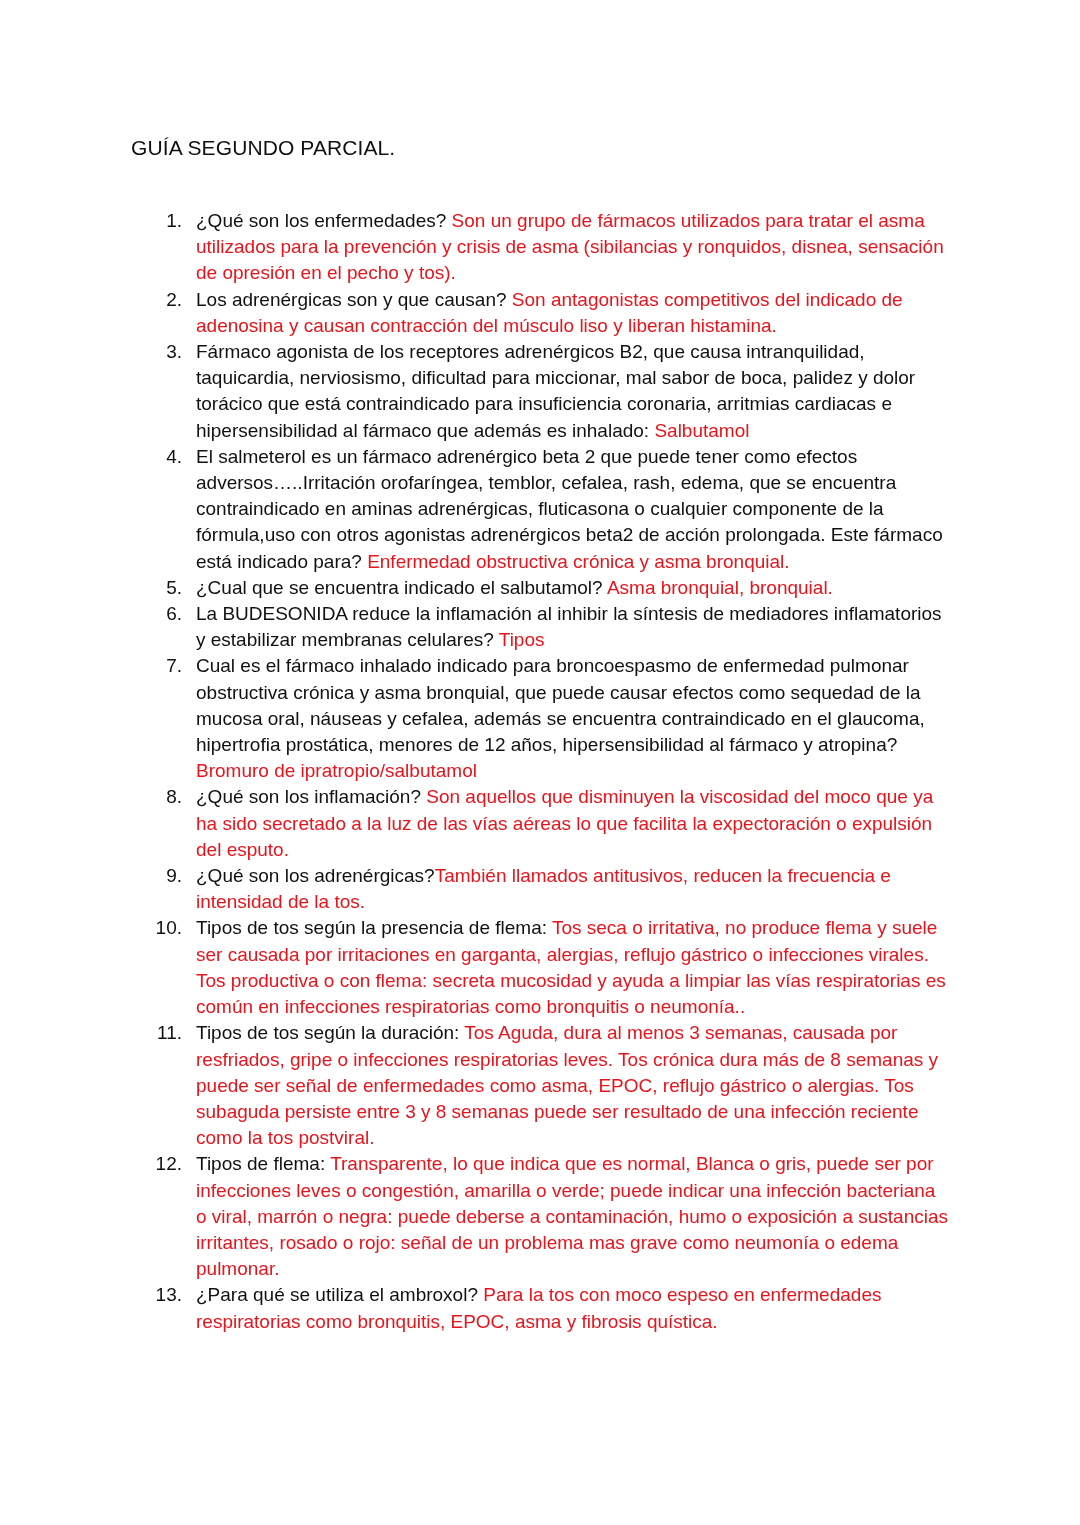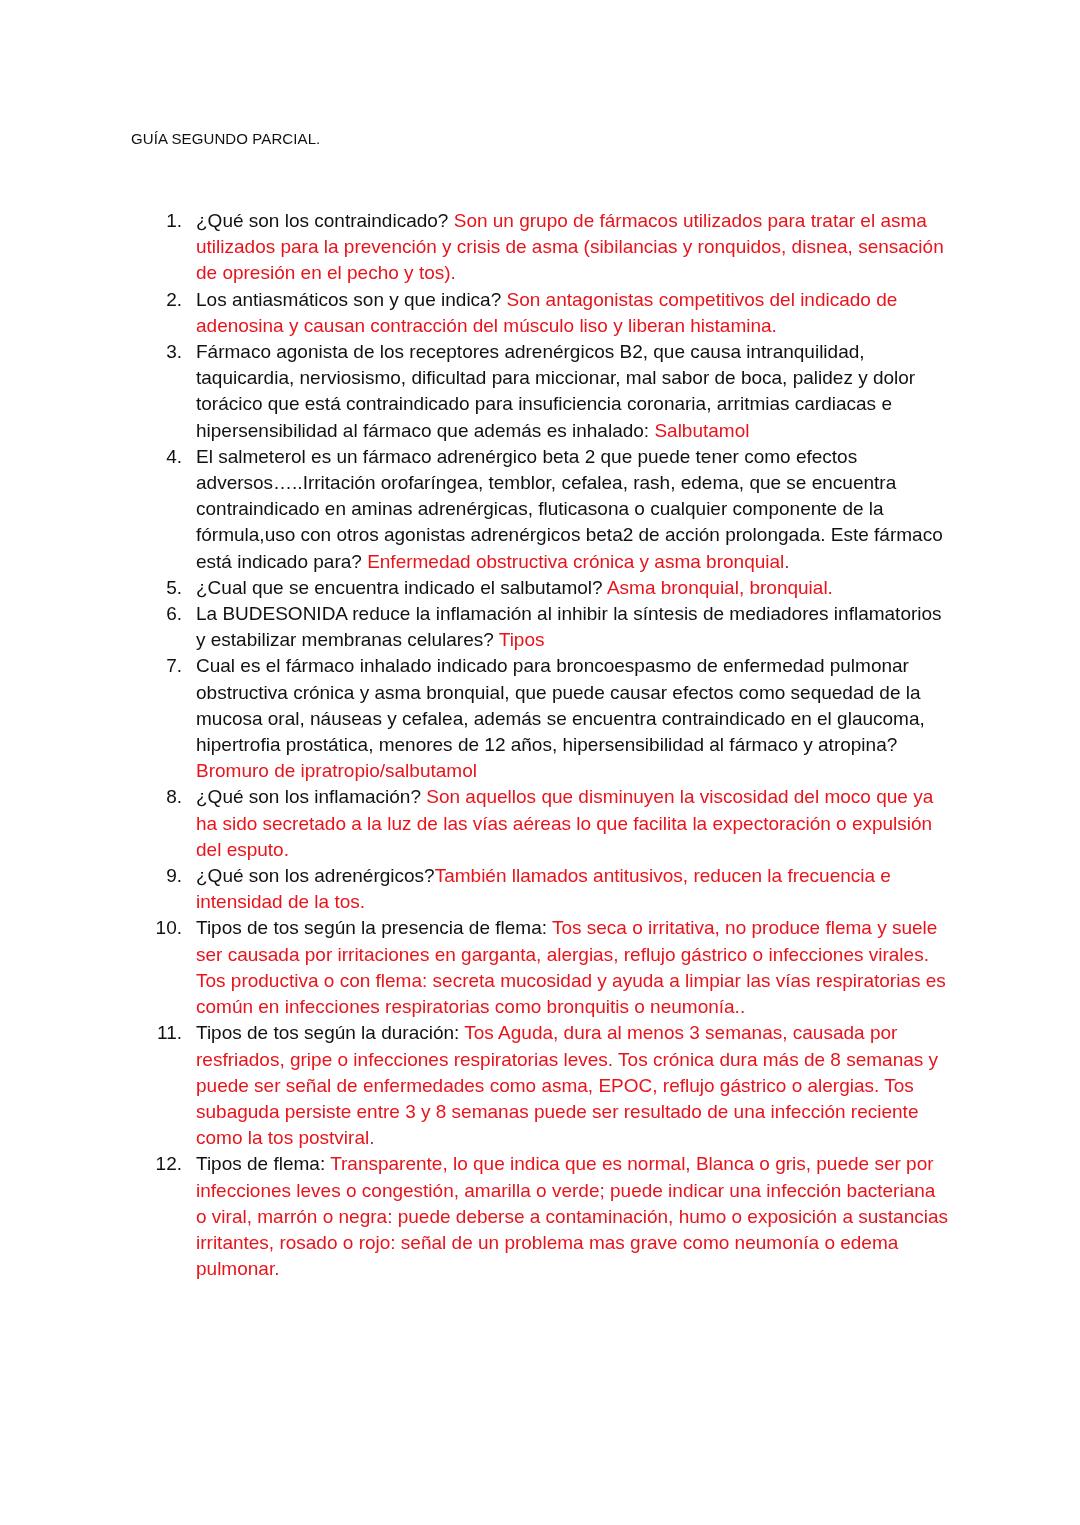--- a/index.html
+++ b/index.html
@@ -1,34 +1,35 @@
 <!DOCTYPE html>
 <html><head>
 <meta charset="utf-8">
 <style>
   html, body { margin: 0; padding: 0; background: #ffffff; }
   body { width: 1080px; height: 1525px; position: relative; overflow: hidden;
          font-family: "Liberation Sans", sans-serif; color: #111111; }
-  .title { position: absolute; left: 131px; top: 127px; font-size: 15px; line-height: 24px; letter-spacing: 0.1px; }
+  .title { position: absolute; left: 131px; top: 136px; font-size: 21px; line-height: 24px; letter-spacing: 0.1px; }
   .list { position: absolute; left: 150px; top: 208px; width: 800px; margin: 0; padding: 0; list-style: none; }
   .item { position: relative; padding-left: 46px; font-size: 19px; line-height: 26.2px; }
   .num { position: absolute; left: 0; width: 32px; text-align: right; }
   .ans { color: #e8141c; }
 </style>
 </head>
 <body>
 
 <div class="title">GUÍA SEGUNDO PARCIAL.</div>
 
 <ol class="list">
-  <li class="item"><span class="num">1.</span><span>¿Qué son los contraindicado? </span><span class="ans">Son un grupo de fármacos utilizados para tratar el asma utilizados para la prevención y crisis de asma (sibilancias y ronquidos, disnea, sensación de opresión en el pecho y tos).</span></li>
-  <li class="item"><span class="num">2.</span><span>Los antiasmáticos son y que indica? </span><span class="ans">Son antagonistas competitivos del indicado de adenosina y causan contracción del músculo liso y liberan histamina.</span></li>
+  <li class="item"><span class="num">1.</span><span>¿Qué son los enfermedades? </span><span class="ans">Son un grupo de fármacos utilizados para tratar el asma utilizados para la prevención y crisis de asma (sibilancias y ronquidos, disnea, sensación de opresión en el pecho y tos).</span></li>
+  <li class="item"><span class="num">2.</span><span>Los adrenérgicas son y que causan? </span><span class="ans">Son antagonistas competitivos del indicado de adenosina y causan contracción del músculo liso y liberan histamina.</span></li>
   <li class="item"><span class="num">3.</span><span>Fármaco agonista de los receptores adrenérgicos B2, que causa intranquilidad, taquicardia, nerviosismo, dificultad para miccionar, mal sabor de boca, palidez y dolor torácico que está contraindicado para insuficiencia coronaria, arritmias cardiacas e hipersensibilidad al fármaco que además es inhalado: </span><span class="ans">Salbutamol</span></li>
   <li class="item"><span class="num">4.</span><span>El salmeterol es un fármaco adrenérgico beta 2 que puede tener como efectos adversos…..Irritación orofaríngea, temblor, cefalea, rash, edema, que se encuentra contraindicado en aminas adrenérgicas, fluticasona o cualquier componente de la fórmula,uso con otros agonistas adrenérgicos beta2 de acción prolongada. Este fármaco está indicado para? </span><span class="ans">Enfermedad obstructiva crónica y asma bronquial.</span></li>
   <li class="item"><span class="num">5.</span><span>¿Cual que se encuentra indicado el salbutamol? </span><span class="ans">Asma bronquial, bronquial.</span></li>
   <li class="item"><span class="num">6.</span><span>La BUDESONIDA reduce la inflamación al inhibir la síntesis de mediadores inflamatorios  y estabilizar membranas celulares? </span><span class="ans">Tipos</span></li>
   <li class="item"><span class="num">7.</span><span>Cual es el fármaco inhalado indicado para broncoespasmo de enfermedad pulmonar obstructiva crónica y asma bronquial, que puede causar efectos como sequedad de la mucosa oral, náuseas y cefalea, además se encuentra contraindicado en el glaucoma, hipertrofia prostática, menores de 12 años, hipersensibilidad al fármaco y atropina? </span><span class="ans">Bromuro de ipratropio/salbutamol</span></li>
   <li class="item"><span class="num">8.</span><span>¿Qué son los inflamación? </span><span class="ans">Son aquellos que disminuyen la viscosidad del moco que ya ha sido secretado a la luz de las vías aéreas lo que facilita la expectoración o expulsión del esputo.</span></li>
-  <li class="item"><span class="num">9.</span><span>¿Qué son los adrenérgicos?</span><span class="ans">También llamados antitusivos, reducen la frecuencia e intensidad de la tos.</span></li>
+  <li class="item"><span class="num">9.</span><span>¿Qué son los adrenérgicas?</span><span class="ans">También llamados antitusivos, reducen la frecuencia e intensidad de la tos.</span></li>
   <li class="item"><span class="num">10.</span><span>Tipos de tos según la presencia de flema: </span><span class="ans">Tos seca o irritativa, no produce flema y suele ser causada por irritaciones en garganta, alergias, reflujo gástrico o infecciones virales. Tos productiva o con flema: secreta mucosidad y ayuda a limpiar las vías respiratorias es común en infecciones respiratorias como bronquitis o neumonía..</span></li>
   <li class="item"><span class="num">11.</span><span>Tipos de tos según la duración: </span><span class="ans">Tos Aguda, dura al menos 3 semanas, causada por resfriados, gripe o infecciones respiratorias leves. Tos crónica dura más de 8 semanas y puede ser señal de enfermedades como asma, EPOC, reflujo gástrico o alergias. Tos subaguda persiste entre 3 y 8 semanas puede ser resultado de una infección reciente como la tos postviral.</span></li>
   <li class="item"><span class="num">12.</span><span>Tipos de flema: </span><span class="ans">Transparente, lo que indica que es normal, Blanca o gris, puede ser por infecciones leves o congestión, amarilla o verde; puede indicar una infección bacteriana o viral, marrón o negra: puede deberse a contaminación, humo o exposición a sustancias irritantes, rosado o rojo: señal de un problema mas grave como neumonía o edema pulmonar.</span></li>
+  <li class="item"><span class="num">13.</span><span>¿Para qué se utiliza el ambroxol? </span><span class="ans">Para la tos con moco espeso en enfermedades respiratorias como bronquitis, EPOC, asma y fibrosis quística.</span></li>
 </ol>
 
 </body></html>

